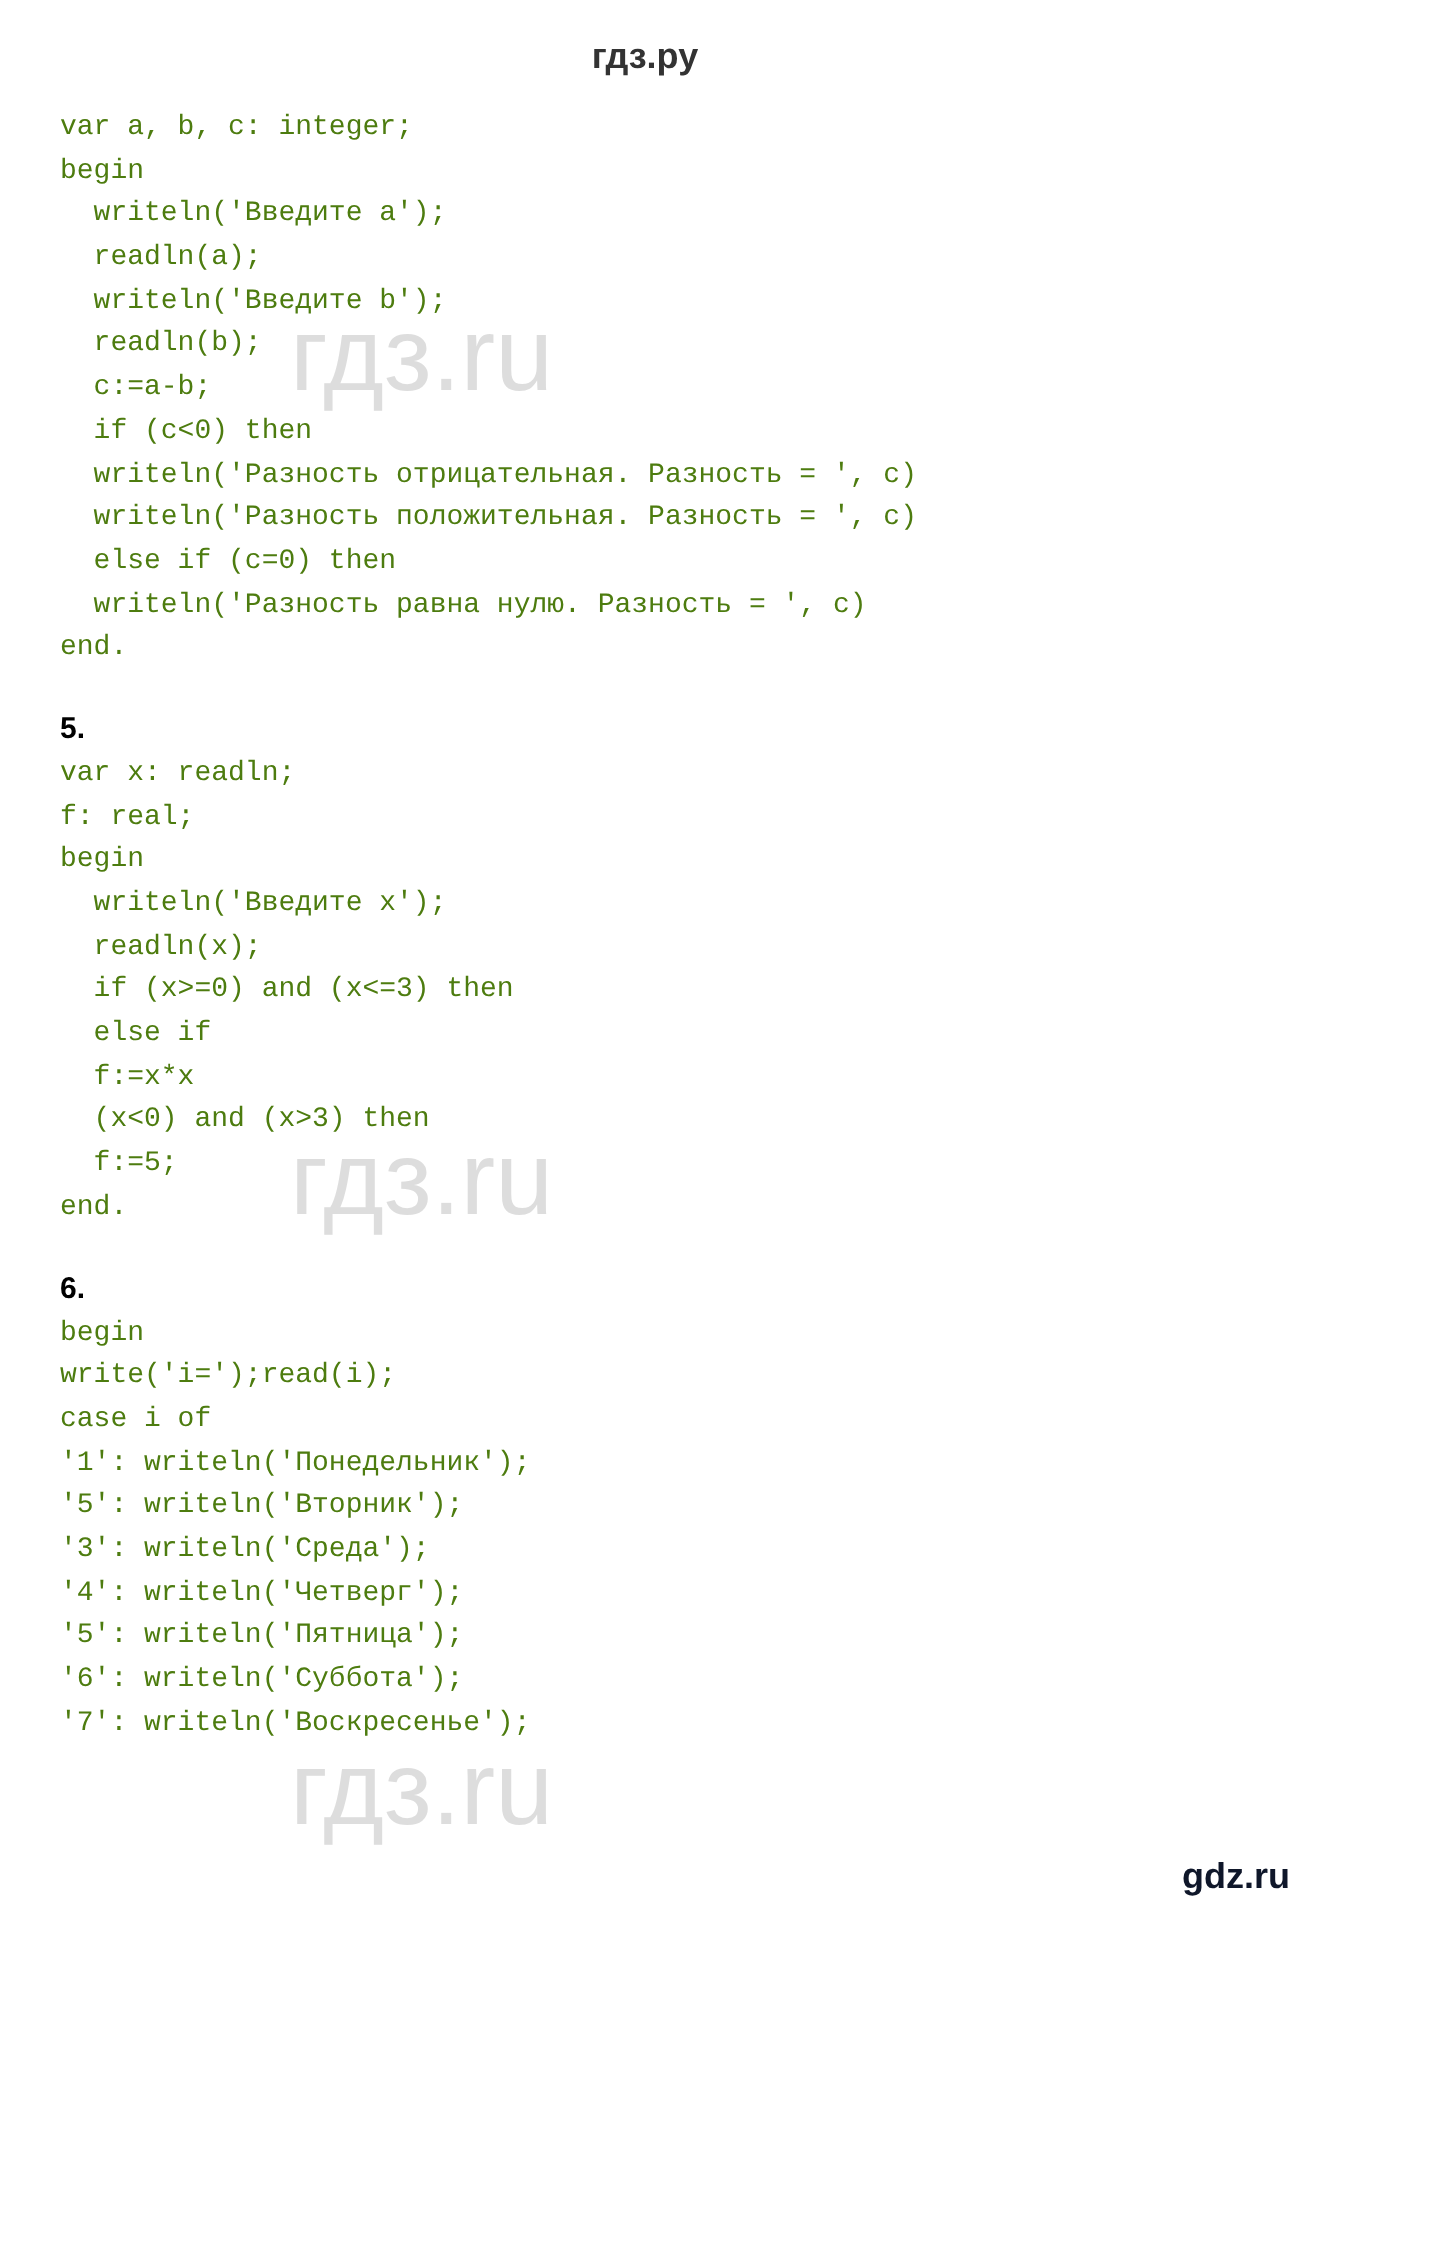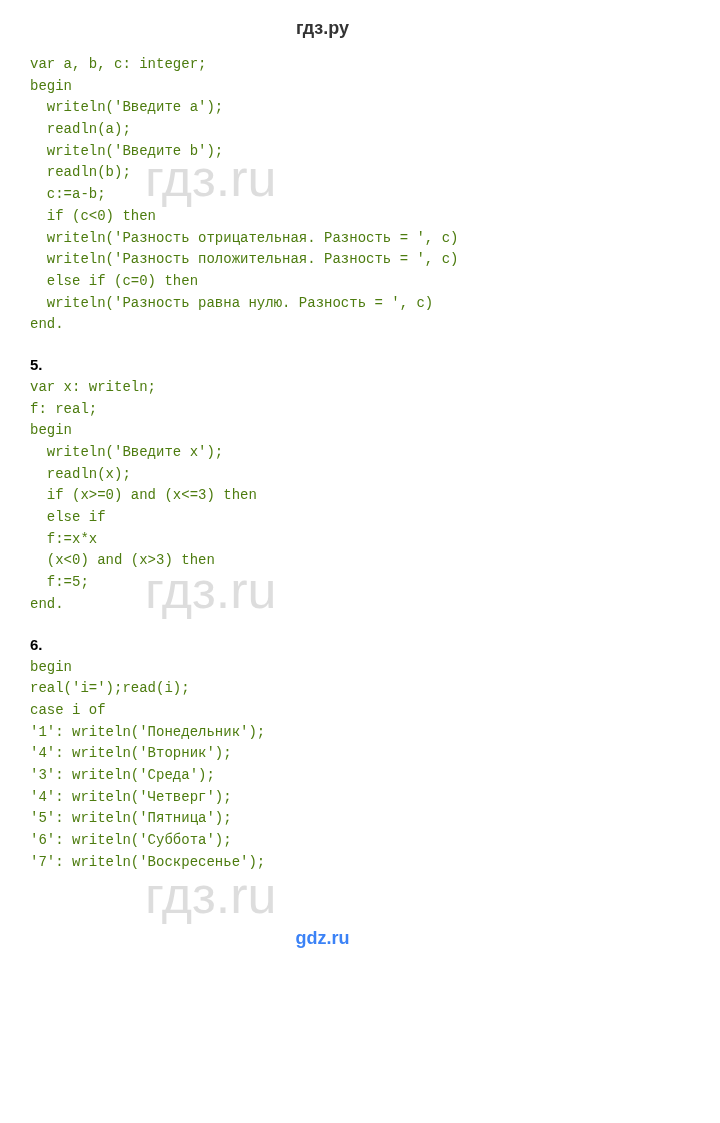--- a/index.html
+++ b/index.html
@@ -77,24 +77,24 @@
       left: 145px;
     }
 
     .wm3 {
       font-size: 52px;
       top: 865px;
       left: 145px;
     }
 
     .footer-watermark {
-      text-align: center;
+      text-align: right;
       font-size: 18px;
       font-weight: bold;
-      color: #3b82f6;
+      color: #0f172a;
       padding: 15px 0 10px 0;
       font-family: Arial, sans-serif;
     }
   </style>
 </head>
 <body>
 
 <div class="page">
 
   <div class="header-watermark">
@@ -120,42 +120,42 @@
       <div>&nbsp;&nbsp;writeln('Разность положительная. Разность = ', c)</div>
       <div>&nbsp;&nbsp;else if (c=0) then</div>
       <div>&nbsp;&nbsp;writeln('Разность равна нулю. Разность = ', c)</div>
       <div>end.</div>
     </div>
 
     <div class="section-number">
       <span>5.</span>
     </div>
     <div class="code-block">
-      <div>var x: writeln;</div>
+      <div>var x: readln;</div>
       <div>f: real;</div>
       <div>begin</div>
       <div>&nbsp;&nbsp;writeln('Введите x');</div>
       <div>&nbsp;&nbsp;readln(x);</div>
       <div>&nbsp;&nbsp;if (x&gt;=0) and (x&lt;=3) then</div>
       <div>&nbsp;&nbsp;else if</div>
       <div>&nbsp;&nbsp;f:=x*x</div>
       <div>&nbsp;&nbsp;(x&lt;0) and (x&gt;3) then</div>
       <div>&nbsp;&nbsp;f:=5;</div>
       <div>end.</div>
     </div>
 
     <div class="section-number">
       <span>6.</span>
     </div>
     <div class="code-block">
       <div>begin</div>
-      <div>real('i=');read(i);</div>
+      <div>write('i=');read(i);</div>
       <div>case i of</div>
       <div>'1': writeln('Понедельник');</div>
-      <div>'4': writeln('Вторник');</div>
+      <div>'5': writeln('Вторник');</div>
       <div>'3': writeln('Среда');</div>
       <div>'4': writeln('Четверг');</div>
       <div>'5': writeln('Пятница');</div>
       <div>'6': writeln('Суббота');</div>
       <div>'7': writeln('Воскресенье');</div>
     </div>
 
   </div>
 
   <div class="footer-watermark">

